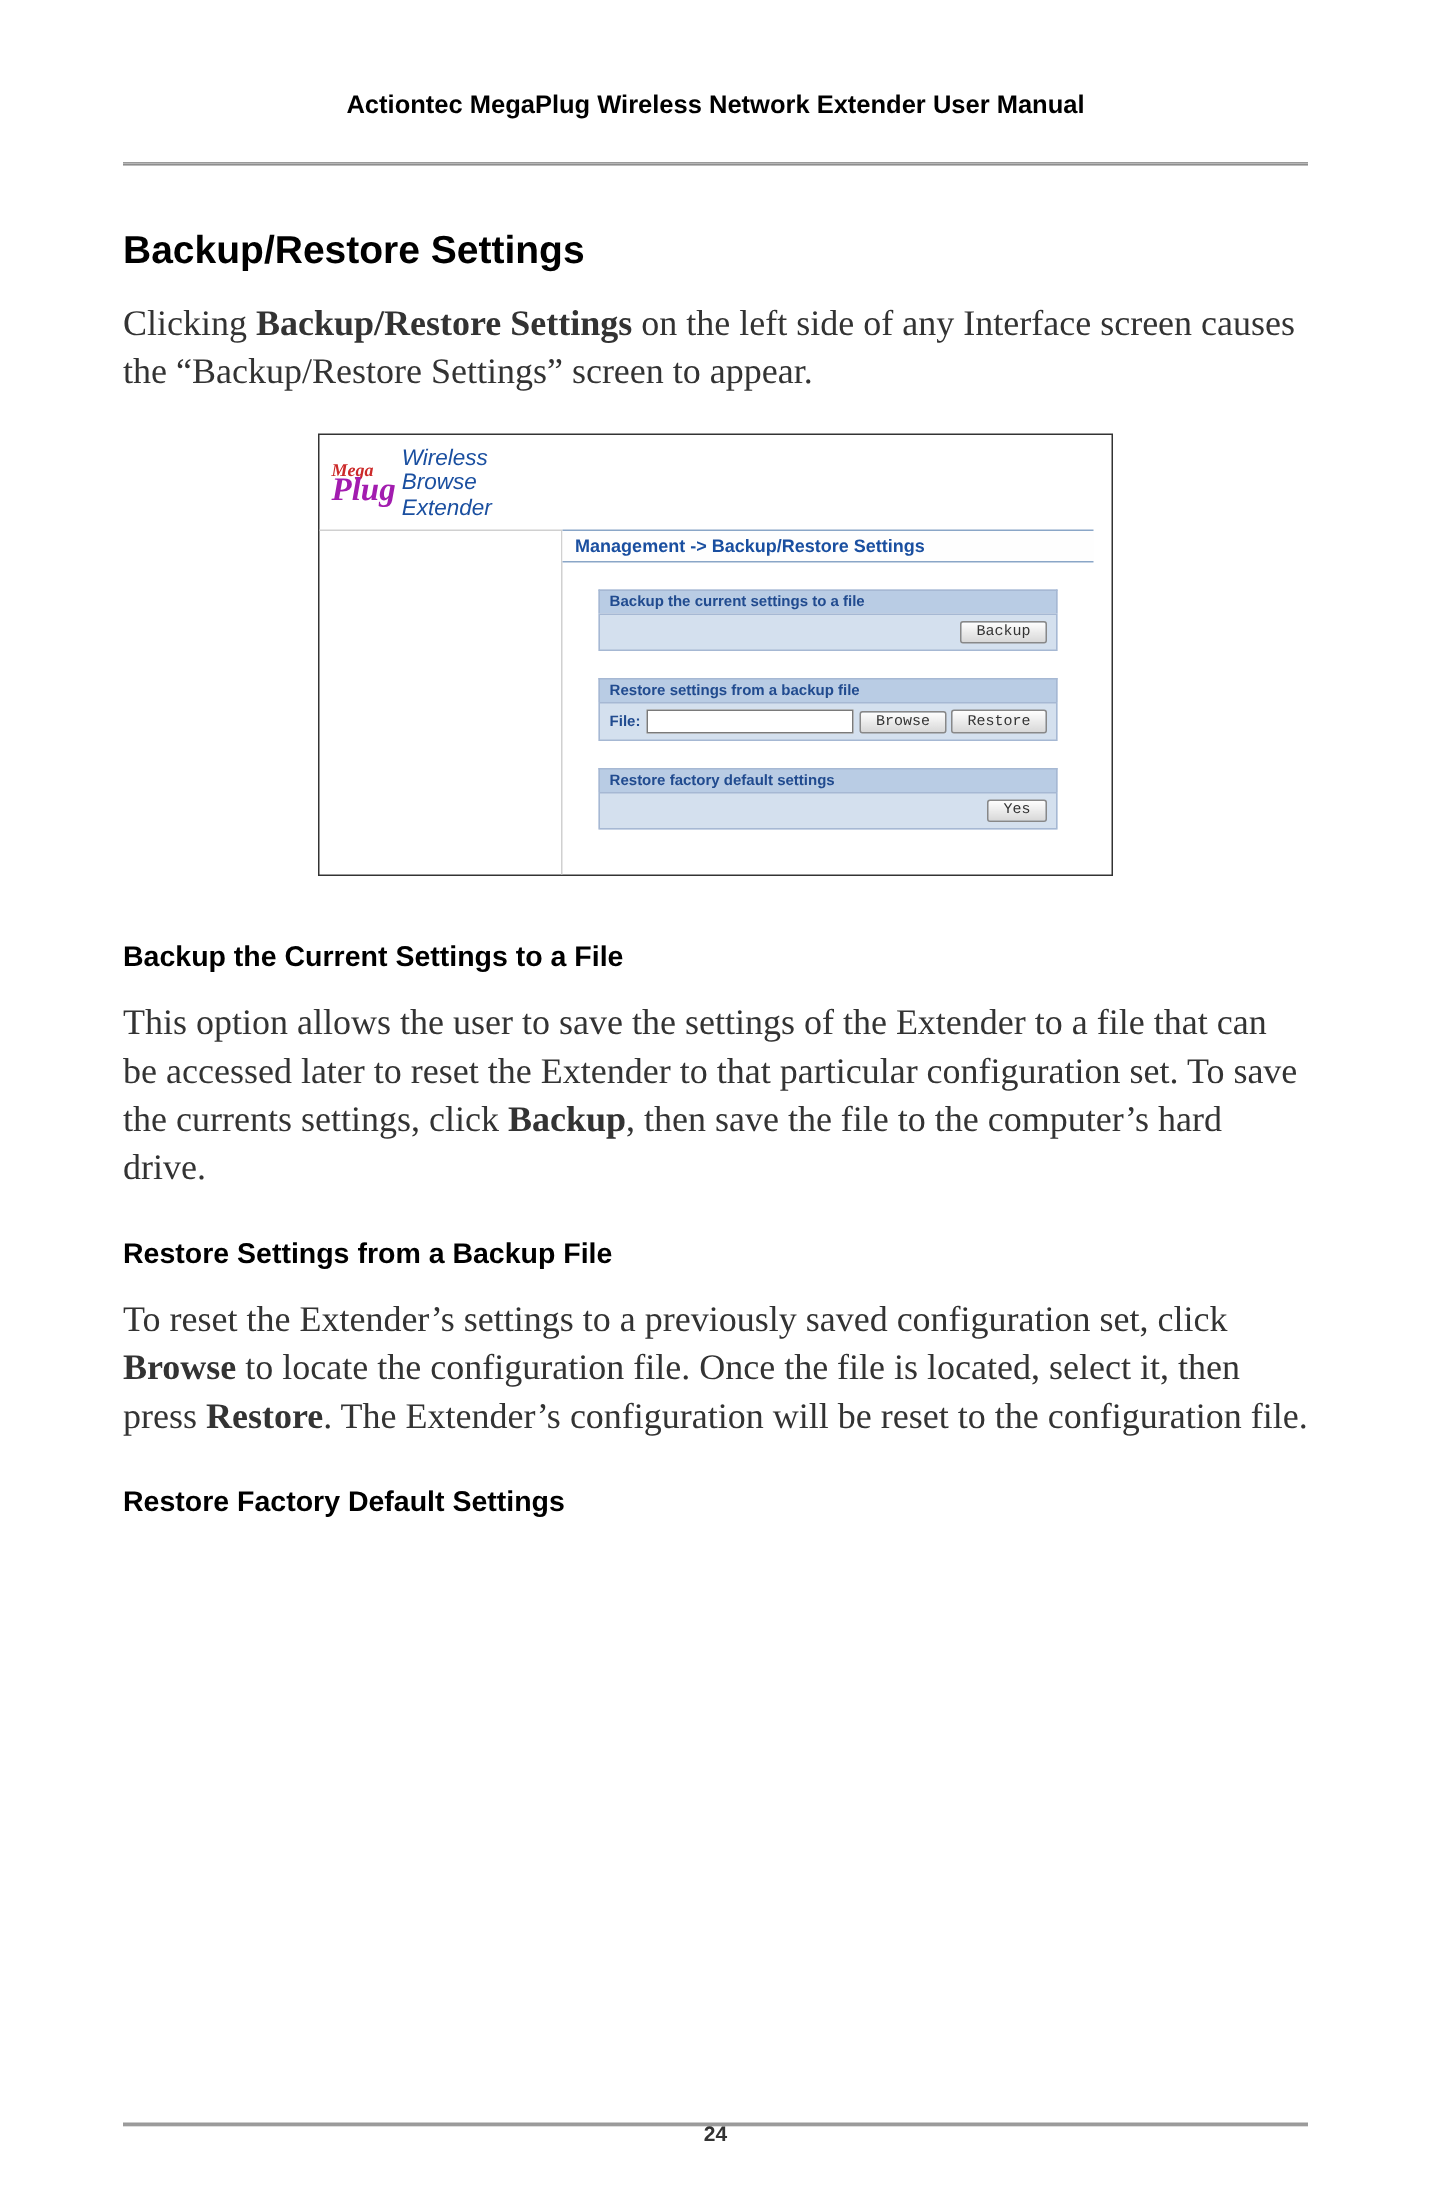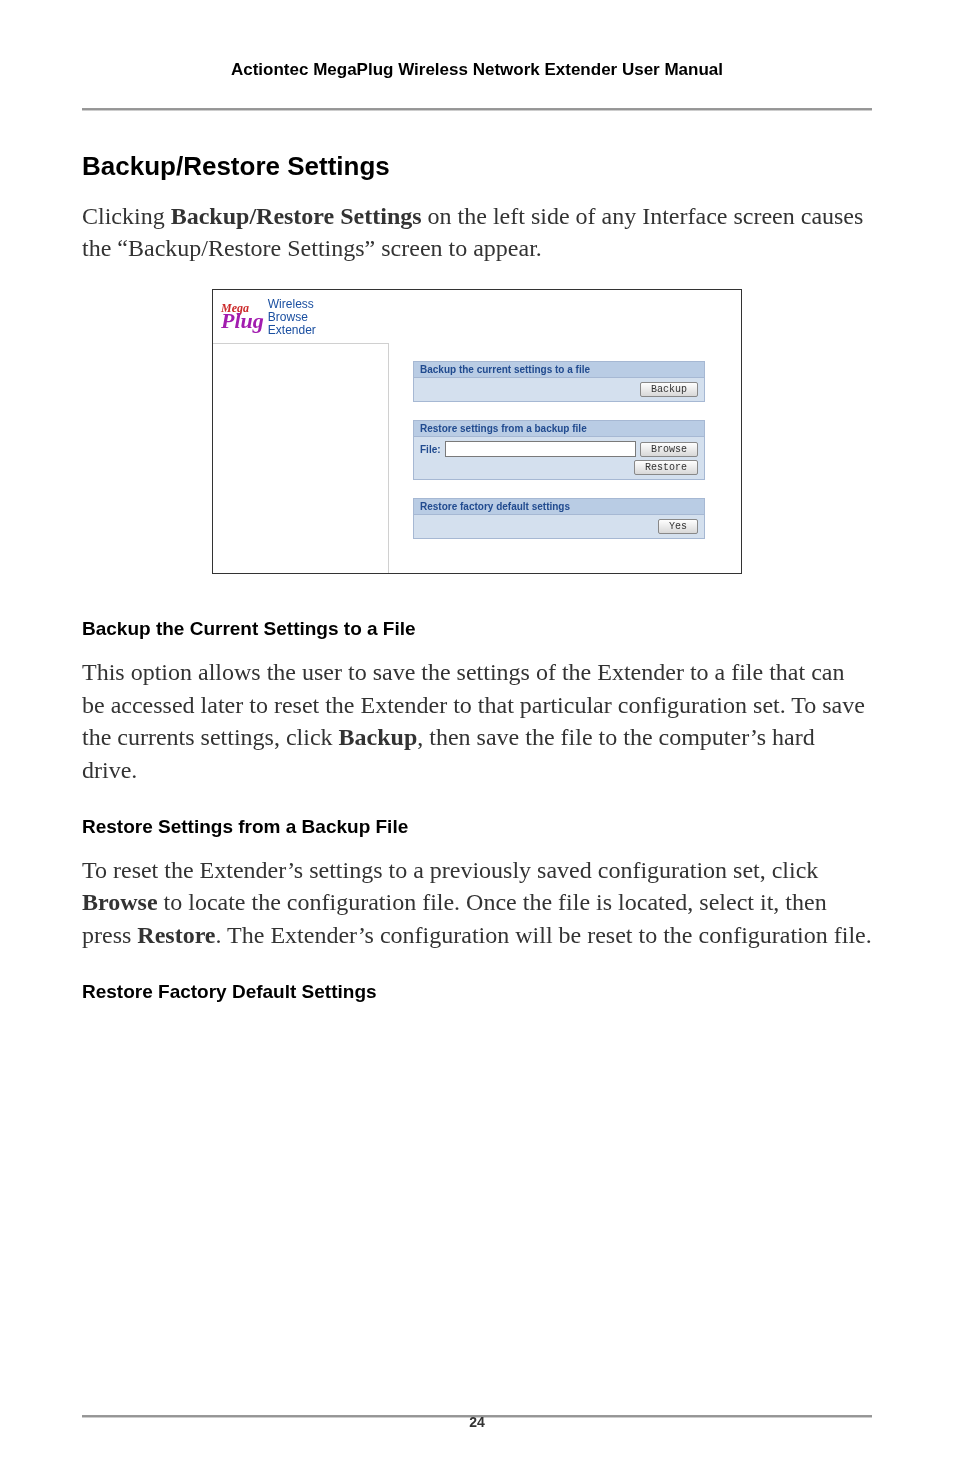--- a/index.html
+++ b/index.html
@@ -67,24 +67,25 @@
       font-family: 'Comic Sans MS', cursive;
       font-style: italic;
       font-weight: bold;
       line-height: 0.75;
     }
     .logo-mega { color: #cc2a2a; font-size: 12px; display: block; }
     .logo-plug { color: #a21caf; font-size: 22px; display: block; }
     .logo-sub {
       font-family: Arial, sans-serif;
       color: #1a4fa0;
-      font-size: 12px;
+      font-size: 15px;
       line-height: 1.1;
       margin-left: 4px;
       margin-top: 2px;
+      font-style: italic;
     }
     .ss-body {
       display: flex;
     }
     .ss-left {
       width: 175px;
       min-height: 230px;
       border-top: 1px solid #d0d0d0;
     }
     .ss-right {
@@ -117,21 +118,21 @@
     .panel-body {
       background: #d4e0ee;
       border: 1px solid #a6b8d3;
       padding: 4px 6px 4px 6px;
       display: flex;
       align-items: center;
       justify-content: flex-end;
       gap: 6px;
     }
     .panel-body.two-row {
-      flex-direction: column;
+      flex-direction: row;
       align-items: stretch;
       gap: 3px;
     }
     .file-row {
       display: flex;
       align-items: center;
       gap: 4px;
     }
     .file-label {
       font-size: 10px;
@@ -207,20 +208,21 @@
           <div class="logo-sub">
             <div>Wireless</div>
             <div>Browse</div>
             <div>Extender</div>
           </div>
         </div>
       </div>
       <div class="ss-body">
         <div class="ss-left"></div>
         <div class="ss-right">
+          <div class="breadcrumb">Management -&gt; Backup/Restore Settings</div>
 
           <div class="panel-group">
             <div class="panel-title">Backup the current settings to a file</div>
             <div class="panel-body">
               <button class="ss-btn">Backup</button>
             </div>
           </div>
 
           <div class="panel-group">
             <div class="panel-title">Restore settings from a backup file</div>

